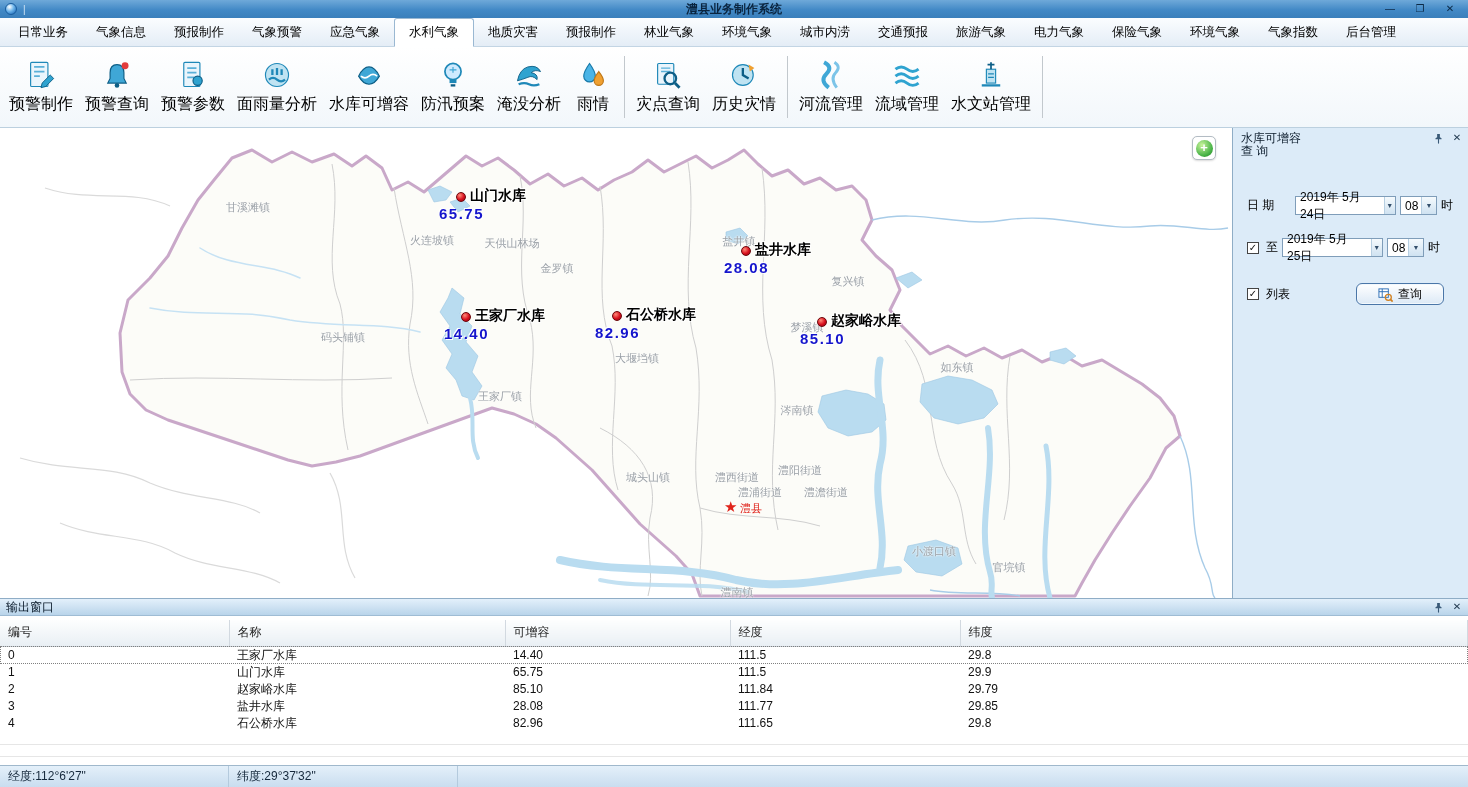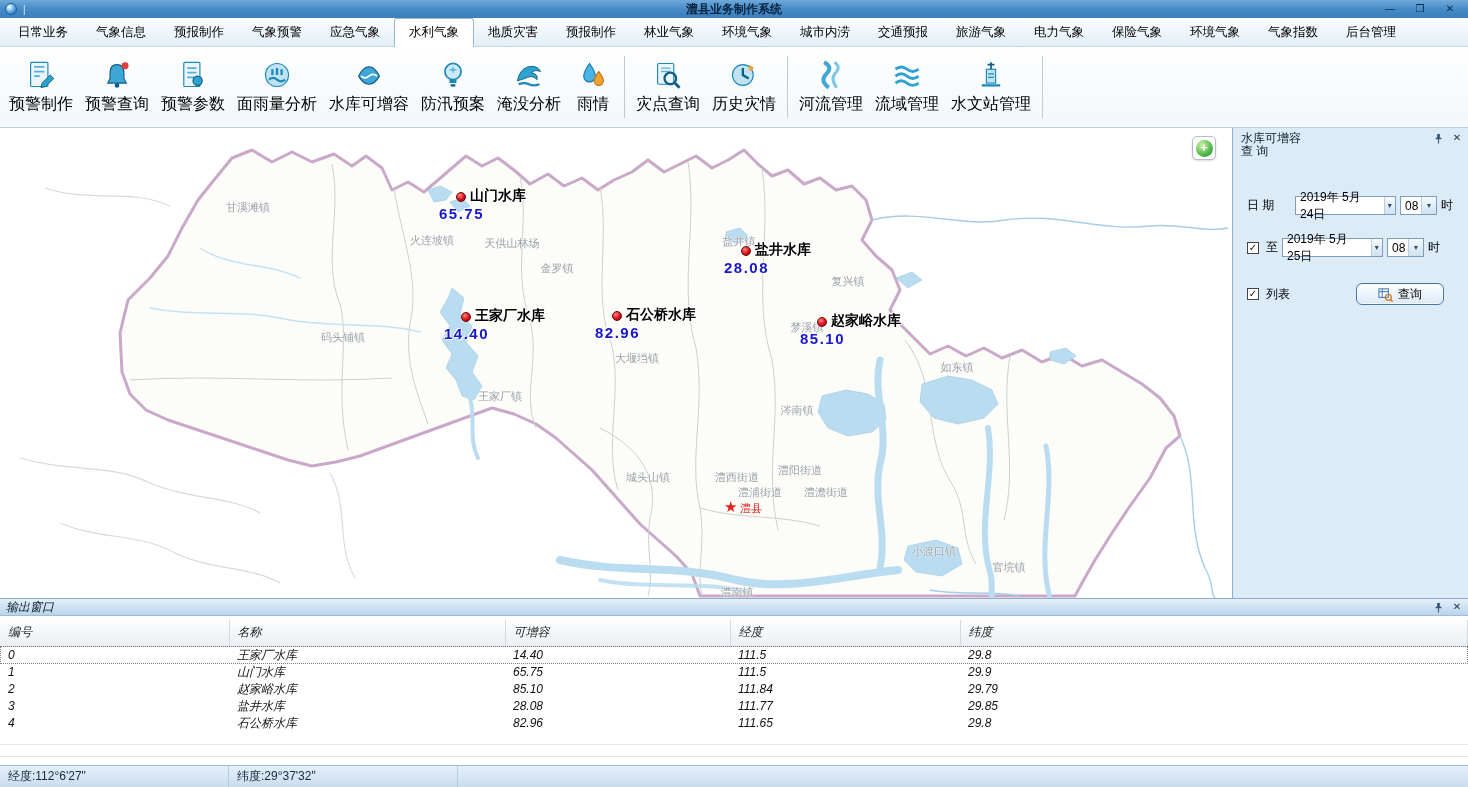--- a/index.html
+++ b/index.html
@@ -73,21 +73,21 @@
   .w-date { width:101px;gap:20px; } .w-hour { width:37px; }
   .checkbox { width:12px; height:12px; background:#fff; border:1px solid #444; display:inline-flex; align-items:center;
     justify-content:center; font-size:10px; line-height:10px; color:#111; margin-right:3px; }
   .query-btn { margin-left:auto; margin-right:14px; width:88px; height:22px; border:1px solid #4a76a8; border-radius:6px;
     background:linear-gradient(180deg,#ffffff,#dcE9f6); display:flex; align-items:center; justify-content:center; gap:5px;
     box-shadow:inset 0 0 0 1px #f2f8fd; }
   .q-icon svg { display:block; }
 
   
   .output { height:167px; flex:0 0 167px; border-top:1px solid #8fadc6; background:#fff; display:flex;
-    flex-direction:column; position:relative;font-style:italic; }
+    flex-direction:column; position:relative; }
   .output-header { height:17px; flex:0 0 17px; background:linear-gradient(180deg,#e3f0fb,#b9d4ea);
     border-bottom:1px solid #9fbcd4; display:flex; align-items:center; padding-left:6px; color:#0a1a2a; position:relative; }
   .output-header .hdr-btns { top:2px; }
   .table-wrap { flex:1; position:relative; overflow:hidden; }
   table.out { border-collapse:collapse; width:100%; table-layout:fixed; margin-top:4px; }
   table.out th { height:26px; text-align:left; font-weight:normal; font-size:12px; color:#222;
     background:linear-gradient(180deg,#fdfefe,#e9eff4); border-right:1px solid #d2d9e0; border-bottom:1px solid #c6ced6;
     padding:0 0 0 8px; }
   table.out td { height:15px; font-size:12px; color:#111; padding:0 0 0 8px; white-space:nowrap; overflow:hidden; }
   td.indent { padding-left:28px; }

